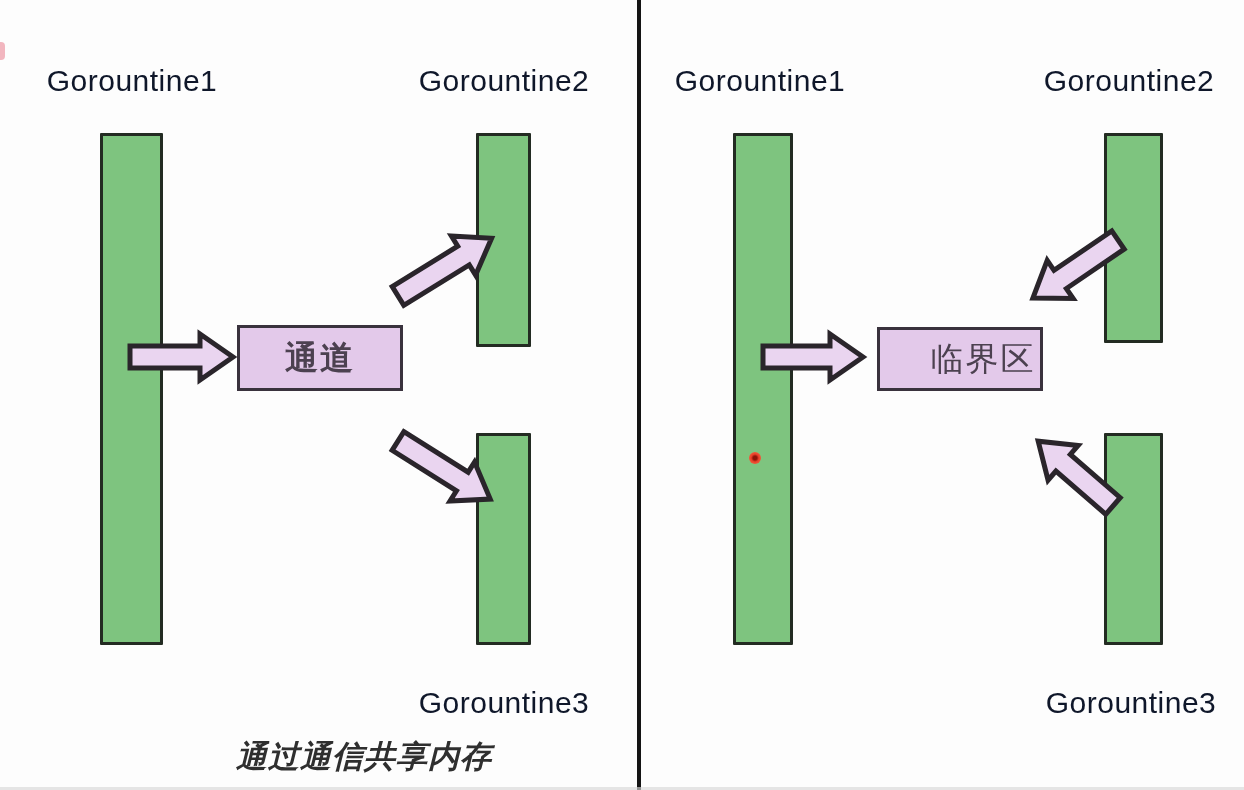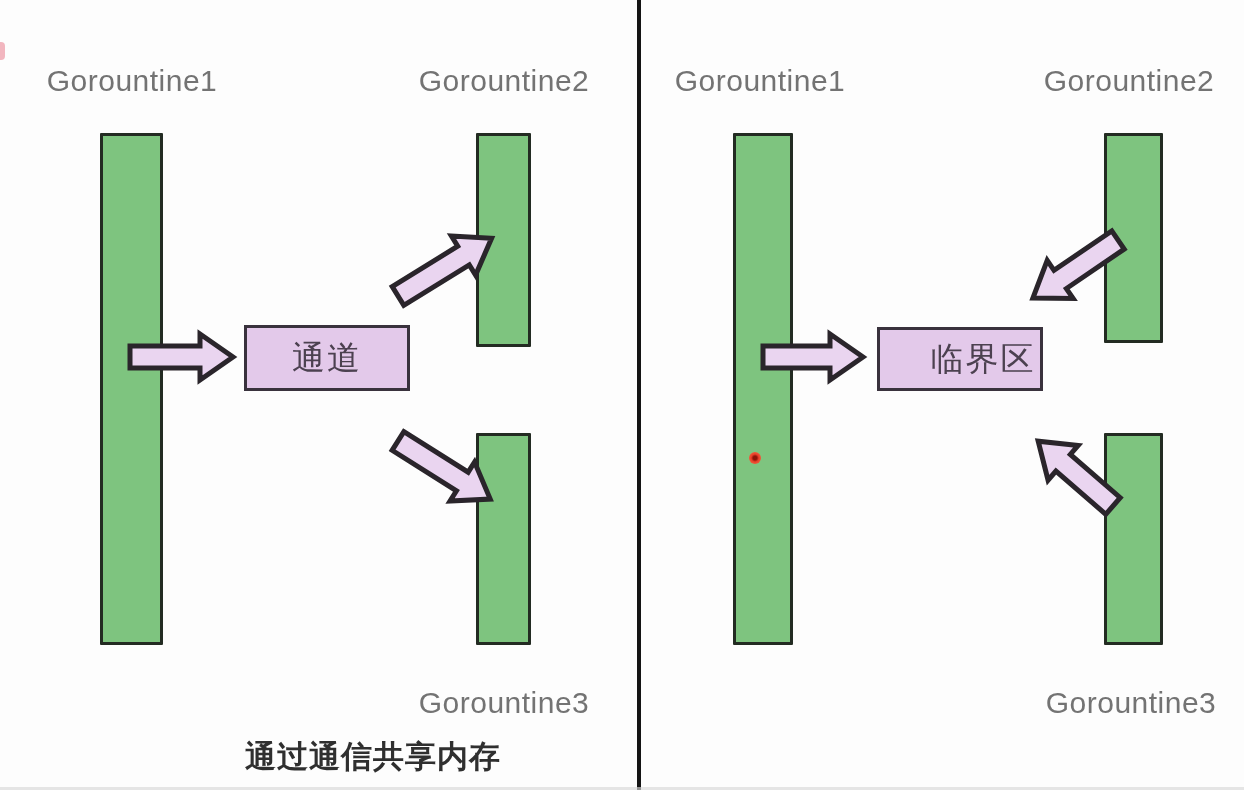--- a/index.html
+++ b/index.html
@@ -57,21 +57,21 @@
   .bar.lg3  { left: 476px;  top: 433px; width: 55px; height: 212px; }
   .bar.rg1  { left: 733px;  top: 133px; width: 60px; height: 512px; }
   .bar.rg2  { left: 1104px; top: 133px; width: 59px; height: 210px; }
   .bar.rg3  { left: 1104px; top: 433px; width: 59px; height: 212px; }
   
   .glabel {
     position: absolute;
     width: 220px;
     text-align: center;
     font-size: 30px;
-    color: #737373;
+    color: #0f172a;
     letter-spacing: 0.5px;
     white-space: nowrap;
   }
   .glabel.lg1 { left: 22px;   top: 64px; }
   .glabel.lg2 { left: 394px;  top: 64px; }
   .glabel.lg3 { left: 394px;  top: 686px; }
   .glabel.rg1 { left: 650px;  top: 64px; }
   .glabel.rg2 { left: 1019px; top: 64px; }
   .glabel.rg3 { left: 1021px; top: 686px; }
   
@@ -80,34 +80,34 @@
     box-sizing: border-box;
     background: #e3c9ea;
     border: 3px solid #39323d;
     display: flex;
     align-items: center;
     justify-content: center;
     font-size: 33px;
     color: #4c4150;
     letter-spacing: 2px;
   }
-  .midbox.channel  { left: 244px; top: 325px; width: 166px; height: 66px; }
+  .midbox.channel  { left: 237px; top: 325px; width: 166px; height: 66px; font-weight: bold; }
   .midbox.critical { left: 877px; top: 327px; width: 166px; height: 64px; padding-left: 46px; }
   
   .caption {
     position: absolute;
     width: 420px;
     text-align: center;
     font-size: 31px;
     font-weight: 600;
     color: #2f2f2f;
     letter-spacing: 1px;
     white-space: nowrap;
   }
-  .caption.left  { left: 163px; top: 736px; }
+  .caption.left  { left: 154px; top: 736px; font-style: italic; }
   .caption.right { left: 742px; top: 738px; }
   
   svg.arrow-layer {
     position: absolute;
     left: 0;
     top: 0;
     pointer-events: none;
   }
   .arrow {
     fill: #ead5f0;

